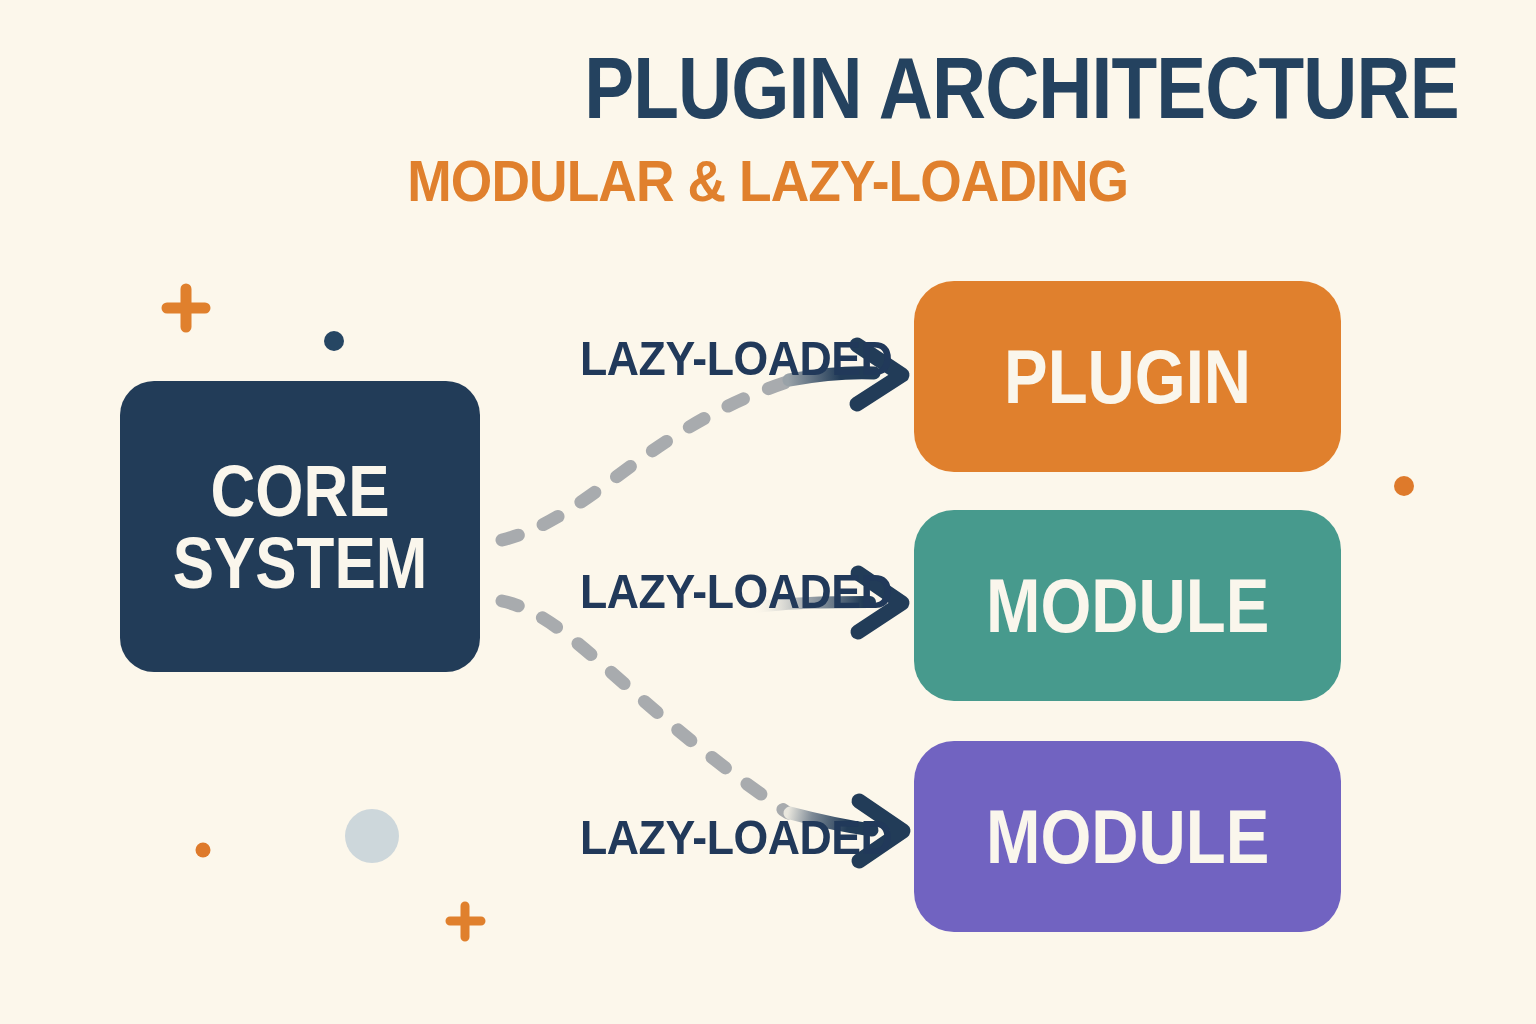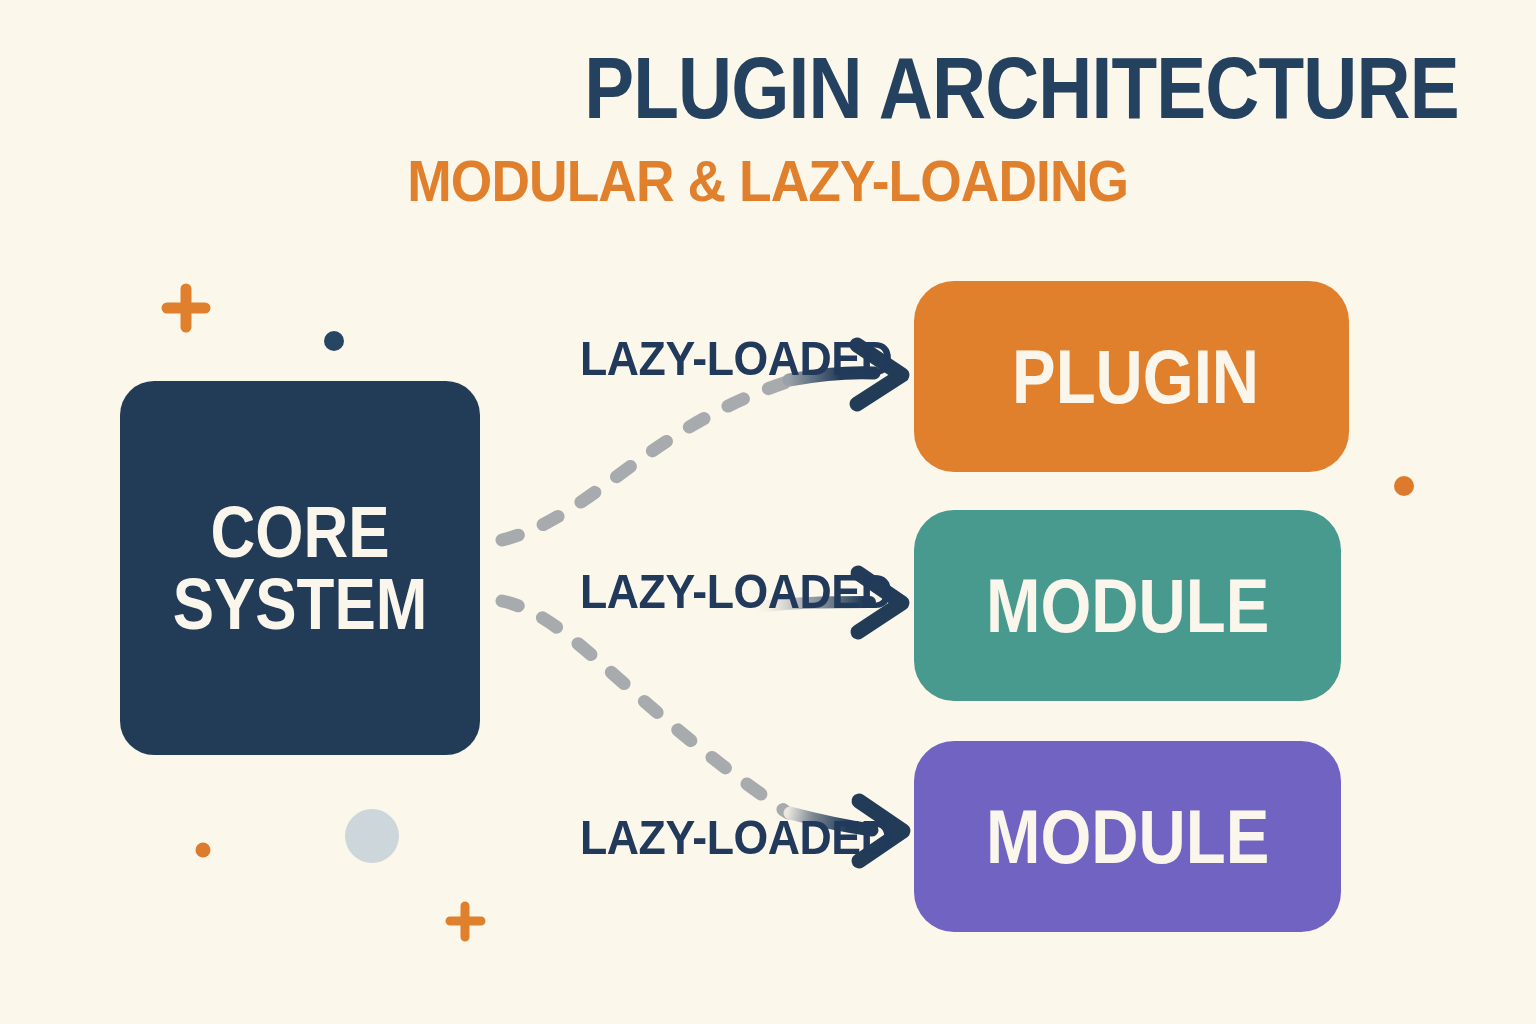--- a/index.html
+++ b/index.html
@@ -20,28 +20,28 @@
     font-size:58px;font-weight:bold;color:#E0802D;line-height:1;letter-spacing:-1px;
     white-space:nowrap;
   }
   .subtitle .cx{display:inline-block;transform:scaleX(0.92);transform-origin:center;}
   .node{
     position:absolute;display:flex;align-items:center;justify-content:center;
     color:#FAF6EC;font-weight:bold;text-align:center;
   }
   .node .cx{display:inline-block;transform:scaleX(0.86);transform-origin:center;}
   .core-node{
-    left:120px;top:381px;width:360px;height:374px;border-radius:34px;
+    left:120px;top:381px;width:360px;height:291px;border-radius:34px;
     font-size:72px;line-height:1.0;
   }
   .target-node{
     left:914px;width:427px;height:191px;border-radius:40px;
     font-size:76px;line-height:1;white-space:nowrap;
   }
-  .target-node.n0{top:281px;padding-left:8px;}
+  .target-node.n0{top:281px;}
   .target-node.n1{top:510px;}
   .target-node.n2{top:741px;}
   .edge-label{
     position:absolute;left:564px;font-size:48px;font-weight:bold;color:#21395A;
     line-height:1;letter-spacing:-0.5px;white-space:nowrap;margin-left:16px;
   }
   .edge-label .cx{display:inline-block;transform:scaleX(0.93);transform-origin:left center;}
   .edge-label.e0{top:335px;}
   .edge-label.e1{top:568px;}
   .edge-label.e2{top:814px;}

